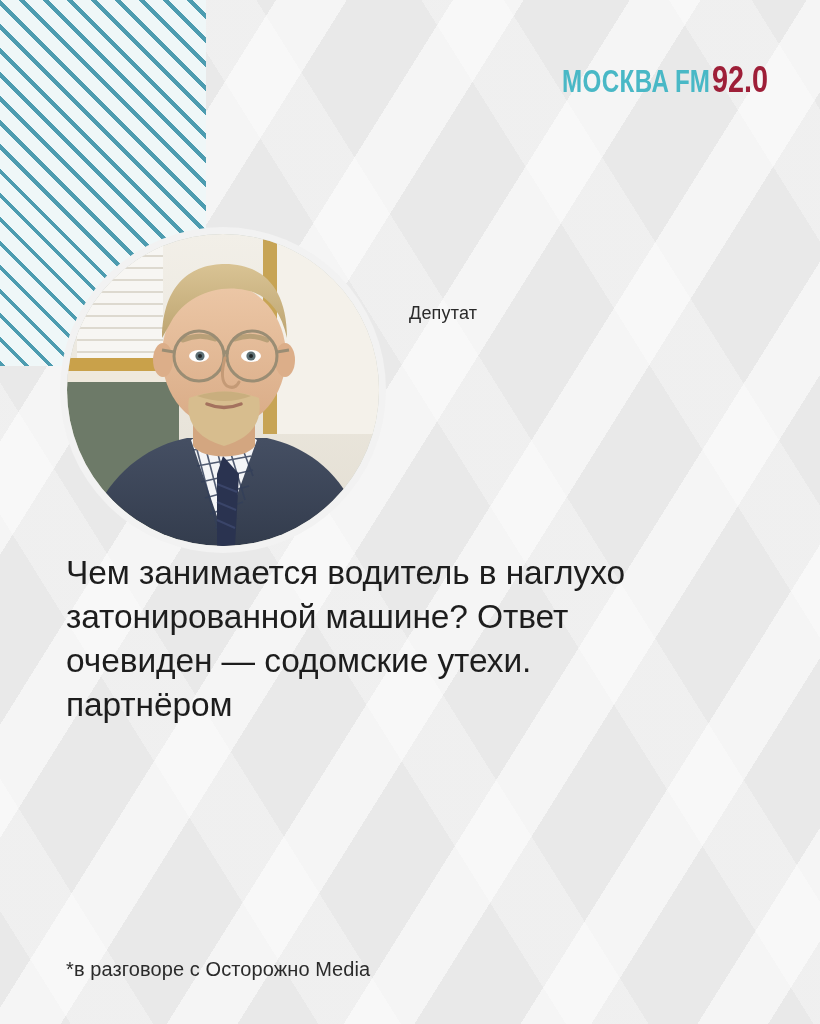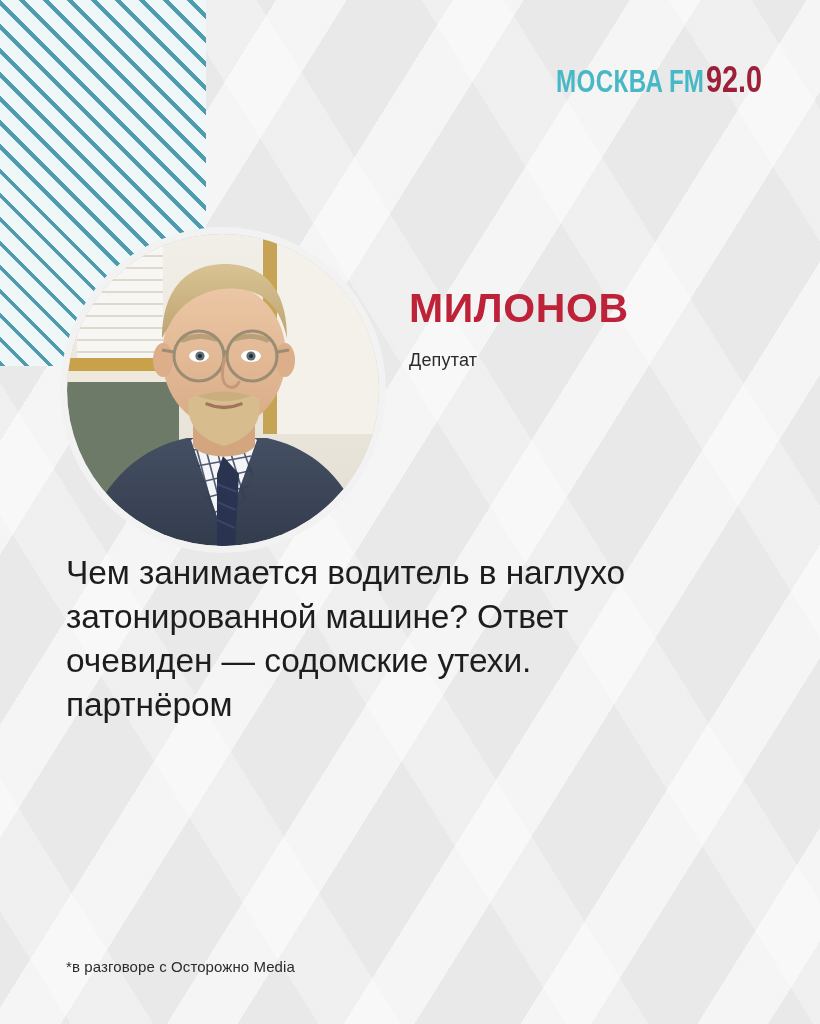--- a/index.html
+++ b/index.html
@@ -65,21 +65,21 @@
       #4d9cb0 0px,
       #4d9cb0 4px,
       #eff7f8 4px,
       #eff7f8 17px
     );
   }
 
   
   .logo {
     position: absolute;
-    right: 44px;
+    right: 38px;
     top: 62px;
     display: flex;
     align-items: baseline;
     gap: 6px;
     letter-spacing: 0px;
     white-space: nowrap;
   }
   .logo-word {
     font-family: "Liberation Sans Narrow", "Liberation Sans", sans-serif;
     font-weight: 700;
@@ -162,21 +162,21 @@
     color: #1d1d1d;
     letter-spacing: -0.1px;
     white-space: nowrap;
   }
 
   
   .footnote {
     position: absolute;
     left: 66px;
     top: 958px;
-    font-size: 15px;
+    font-size: 20px;
     font-weight: 400;
     color: #2b2b2b;
     letter-spacing: 0.1px;
   }
 </style>
 </head>
 <body>
 
 <div class="card">
 
@@ -305,21 +305,20 @@
 
         <path d="M122 164 q35 -13 70 0 q6 36 -35 48 q-41 -12 -35 -48 Z" fill="#d7bd8e"></path>
         <path d="M130 162 q28 -9 54 0 q-26 10 -54 0 Z" fill="#c9ae7e"></path>
 
         <path d="M140 170 q17 7 34 0" stroke="#a4725e" stroke-width="3.5" fill="none" stroke-linecap="round"></path>
       </g>
     </svg>
   </div>
 
   <div class="name-block">
-    <div class="name-line">МИЛОНОВ</div>
     <div class="role">Депутат</div>
   </div>
 
   <div class="quote">
     <div class="quote-line">Чем занимается водитель в наглухо</div>
     <div class="quote-line">затонированной машине? Ответ</div>
     <div class="quote-line">очевиден — содомские утехи.</div>
     <div class="quote-line">партнёром</div>
   </div>
 

